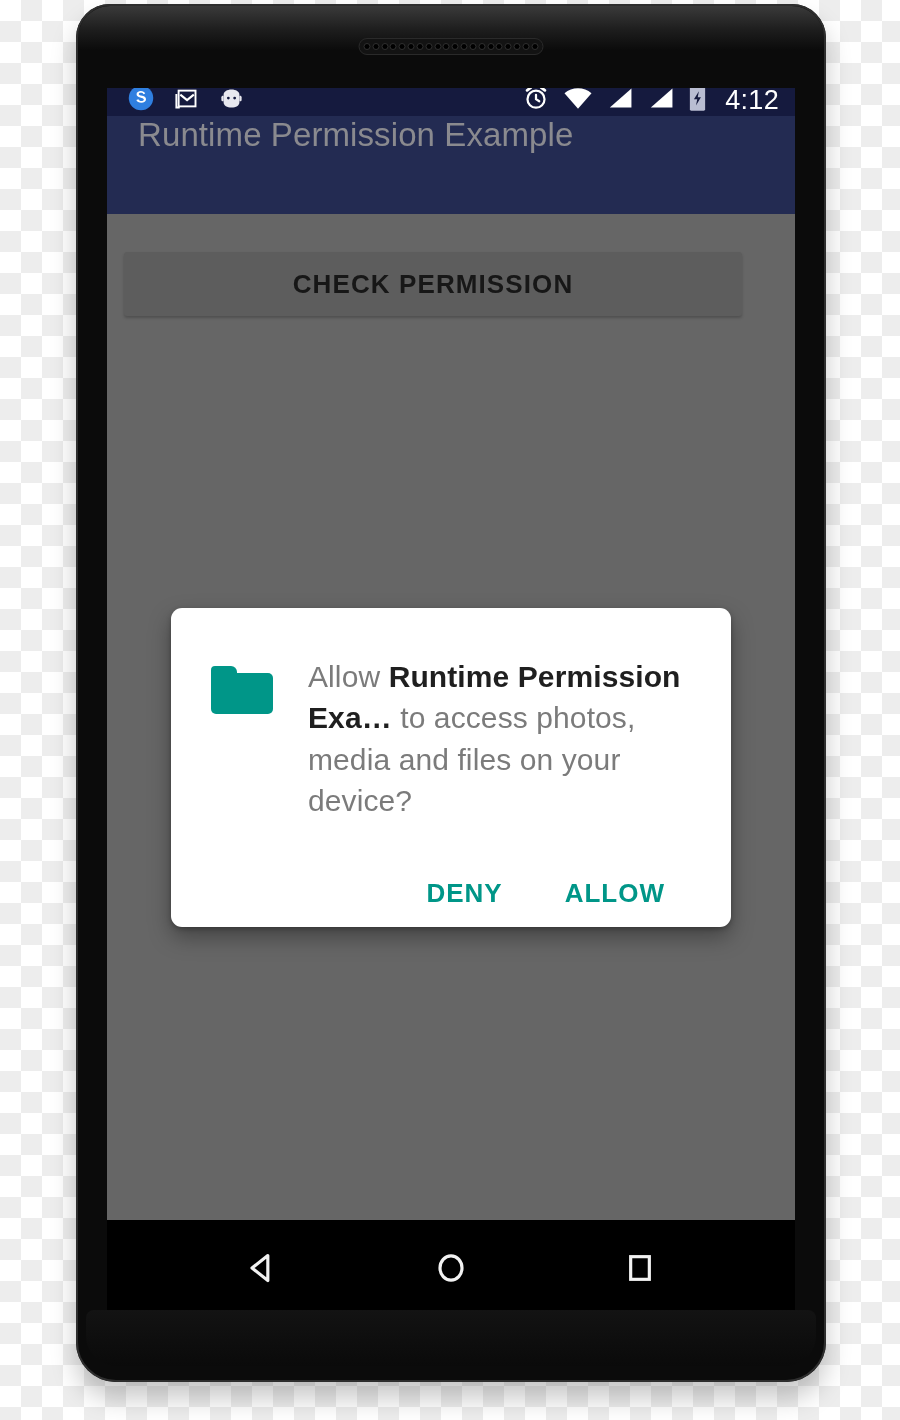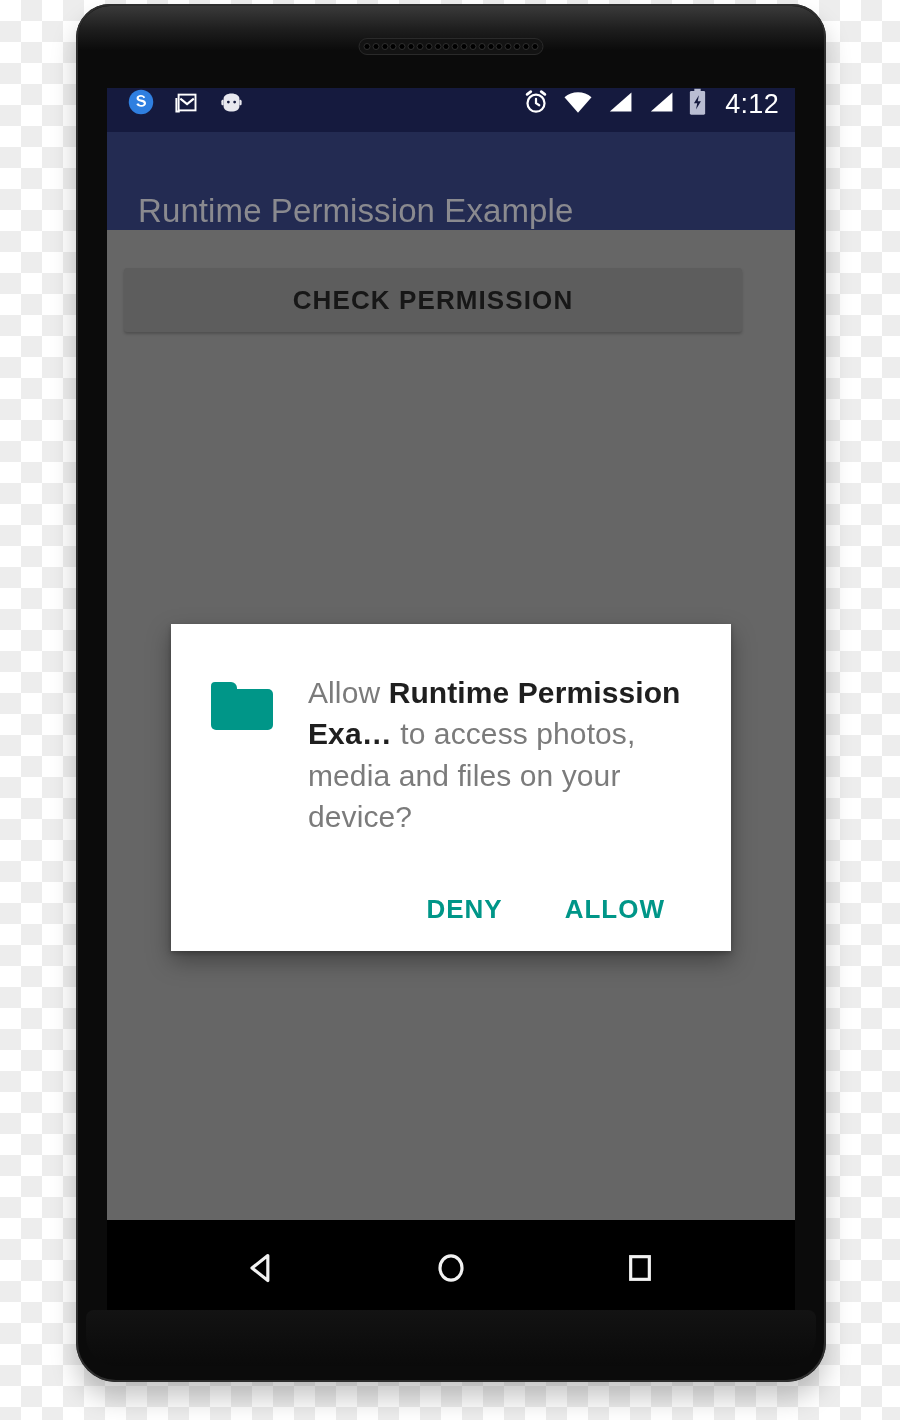--- a/index.html
+++ b/index.html
@@ -97,24 +97,24 @@
     left: 31px;
     top: 84px;
     width: 688px;
     height: 1132px;
     background: #666666;
     overflow: hidden;
   }
 
   
   .statusbar {
-    height: 44px;
+    height: 28px;
     background: #151a3e;
     display: flex;
-    align-items: flex-start;
+    align-items: flex-end;
     padding: 0 16px 0 20px;
     box-sizing: border-box;
     color: #ffffff;
   }
   .sb-left { display: flex; align-items: center; gap: 18px; }
   .sb-spacer { flex: 1; }
   .sb-right { display: flex; align-items: center; gap: 13px; }
   .sb-time {
     font-size: 27px;
     font-weight: 400;
@@ -122,21 +122,21 @@
     color: #ffffff;
     margin-left: 5px;
   }
   .sb-icon { display: block; }
 
   
   .appbar {
     height: 98px;
     background: #232b52;
     display: flex;
-    align-items: flex-end;
+    align-items: flex-start;
     padding: 0 31px;
     box-sizing: border-box;
   }
   .appbar-title {
     font-size: 33px;
     font-weight: 400;
     color: #8a8a8f;
     letter-spacing: 0.1px;
   }
 
@@ -164,23 +164,23 @@
     cursor: pointer;
   }
 
   
   .dialog {
     position: absolute;
     left: 64px;
     top: 394px;
     width: 560px;
     background: #ffffff;
-    border-radius: 0;
+    border-radius: 11px;
     box-shadow: 0 10px 22px rgba(0,0,0,0.34), 0 2px 5px rgba(0,0,0,0.25);
-    padding: 48px 40px 16px 40px;
+    padding: 48px 40px 8px 40px;
     box-sizing: border-box;
   }
   .dialog-body {
     display: flex;
     align-items: flex-start;
     gap: 35px;
   }
   .folder-icon {
     flex: 0 0 auto;
     width: 62px;

